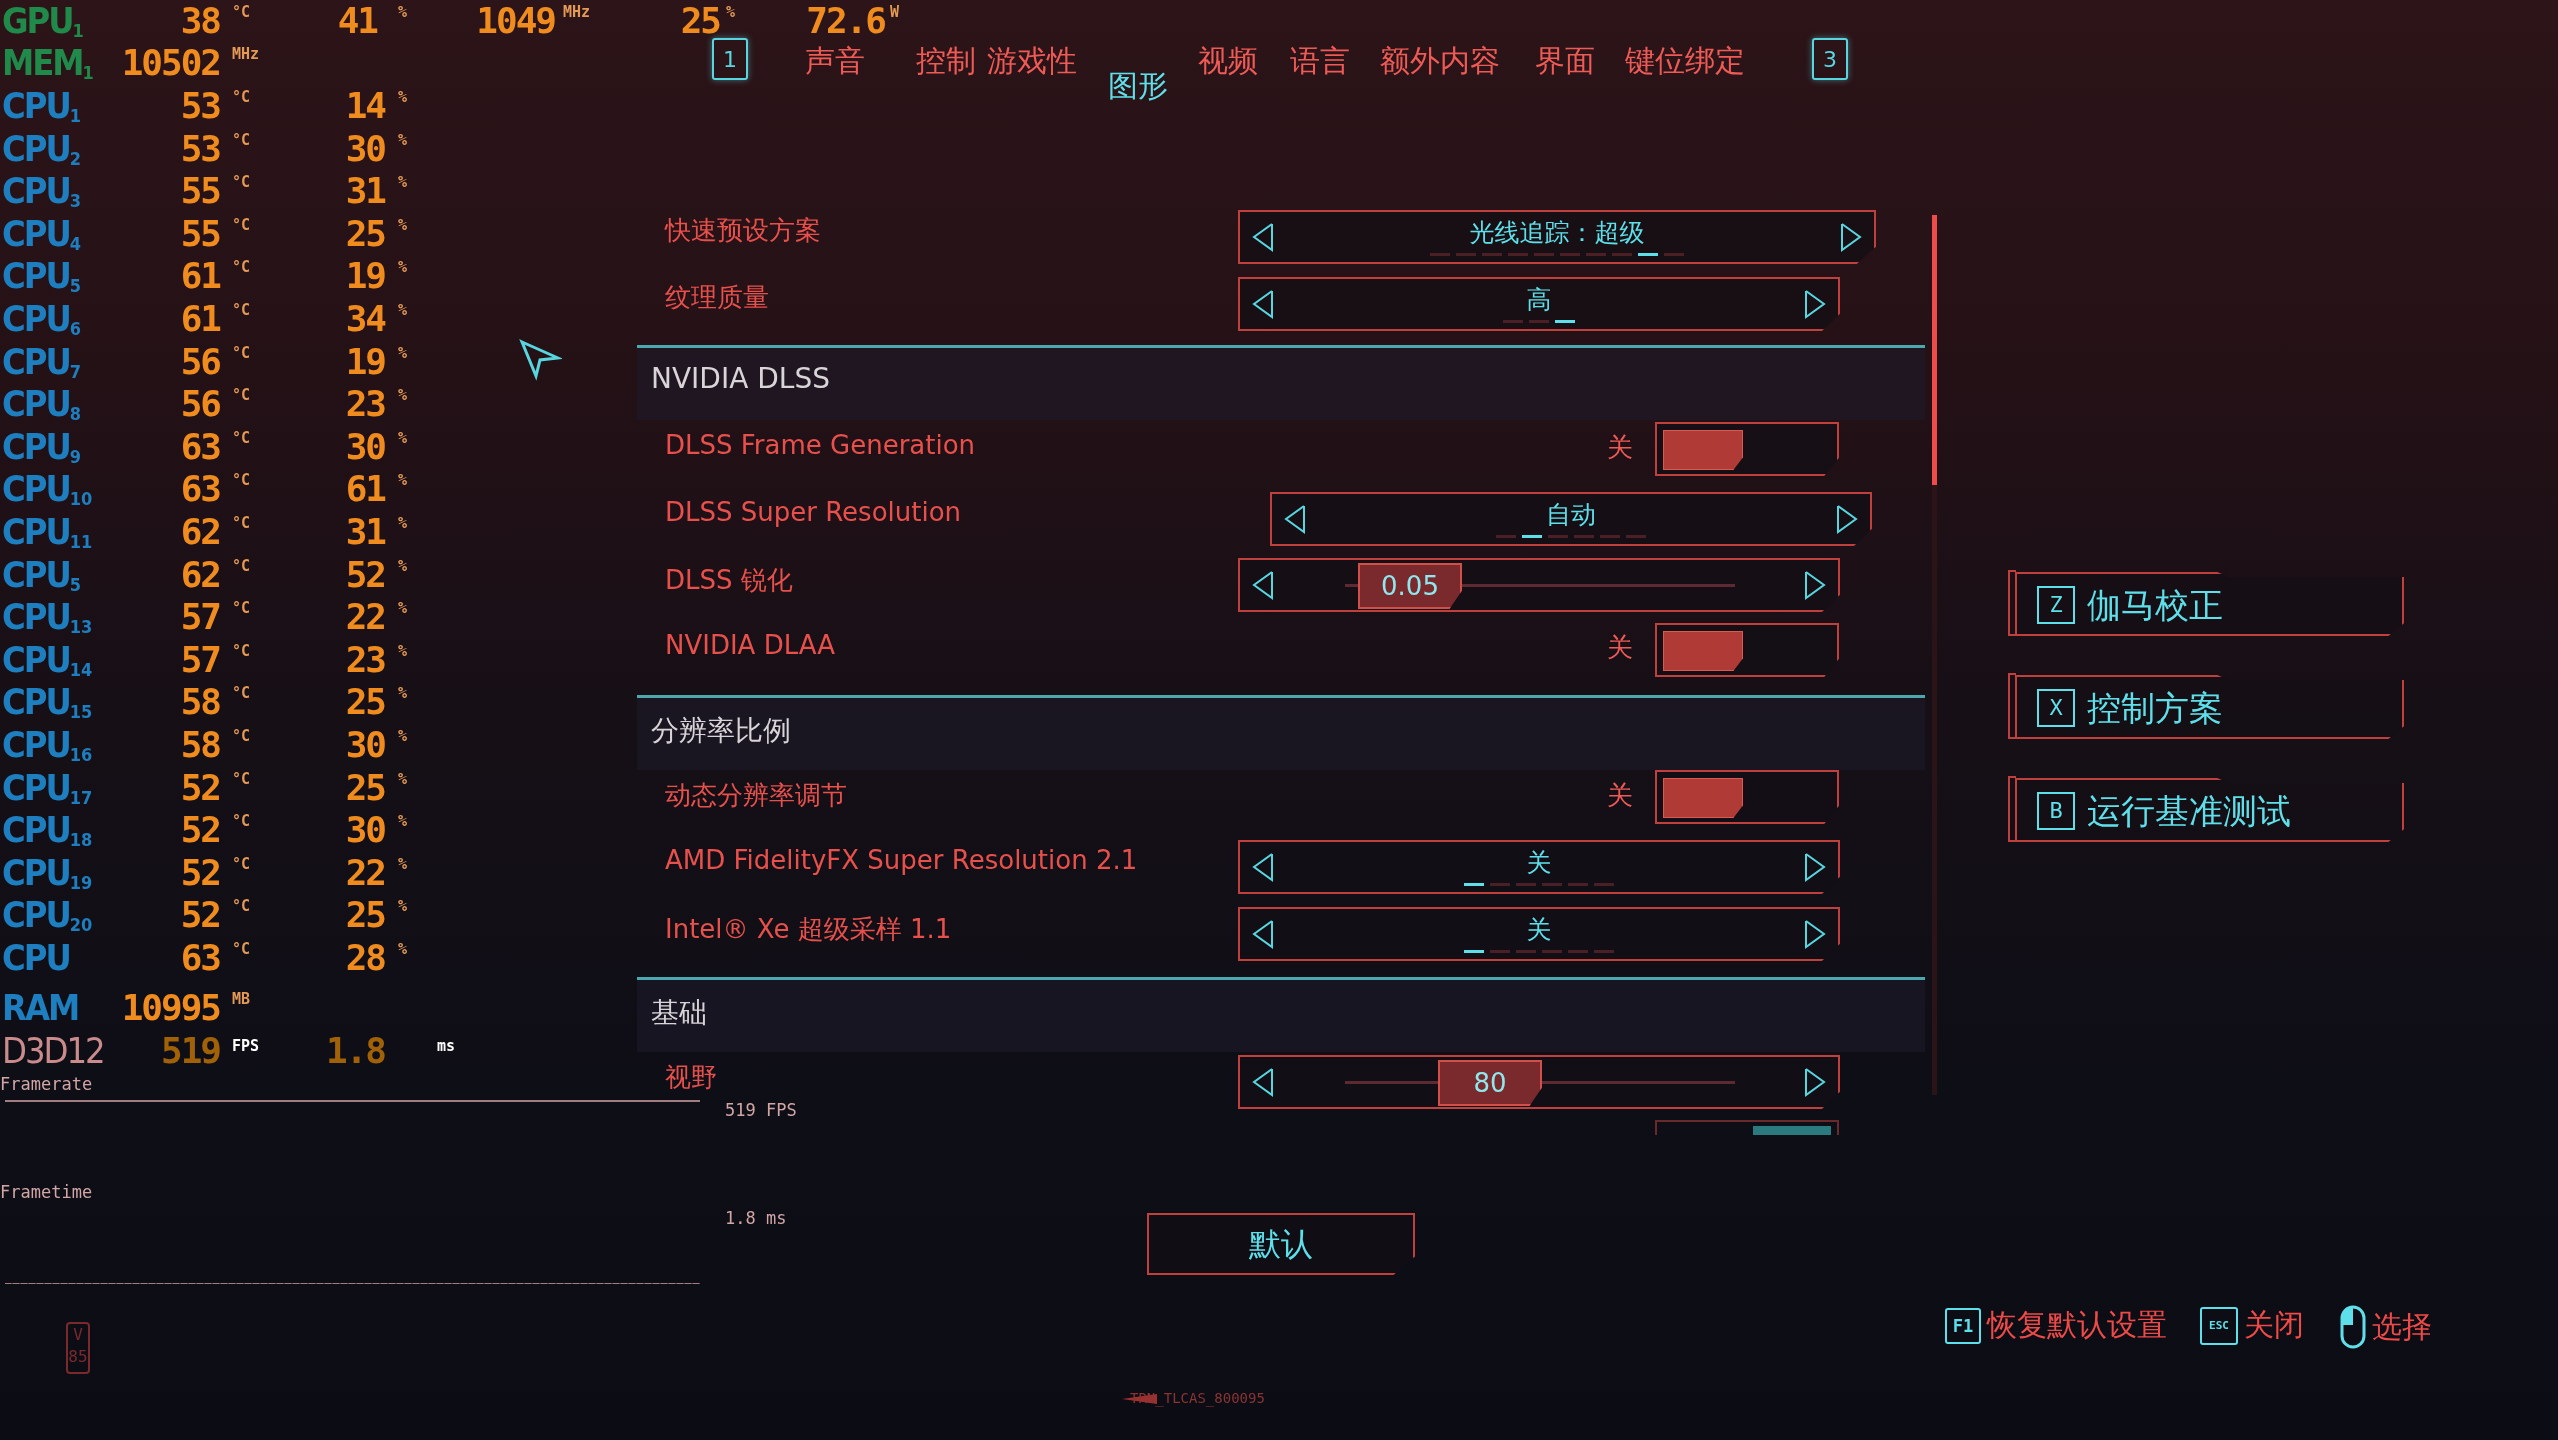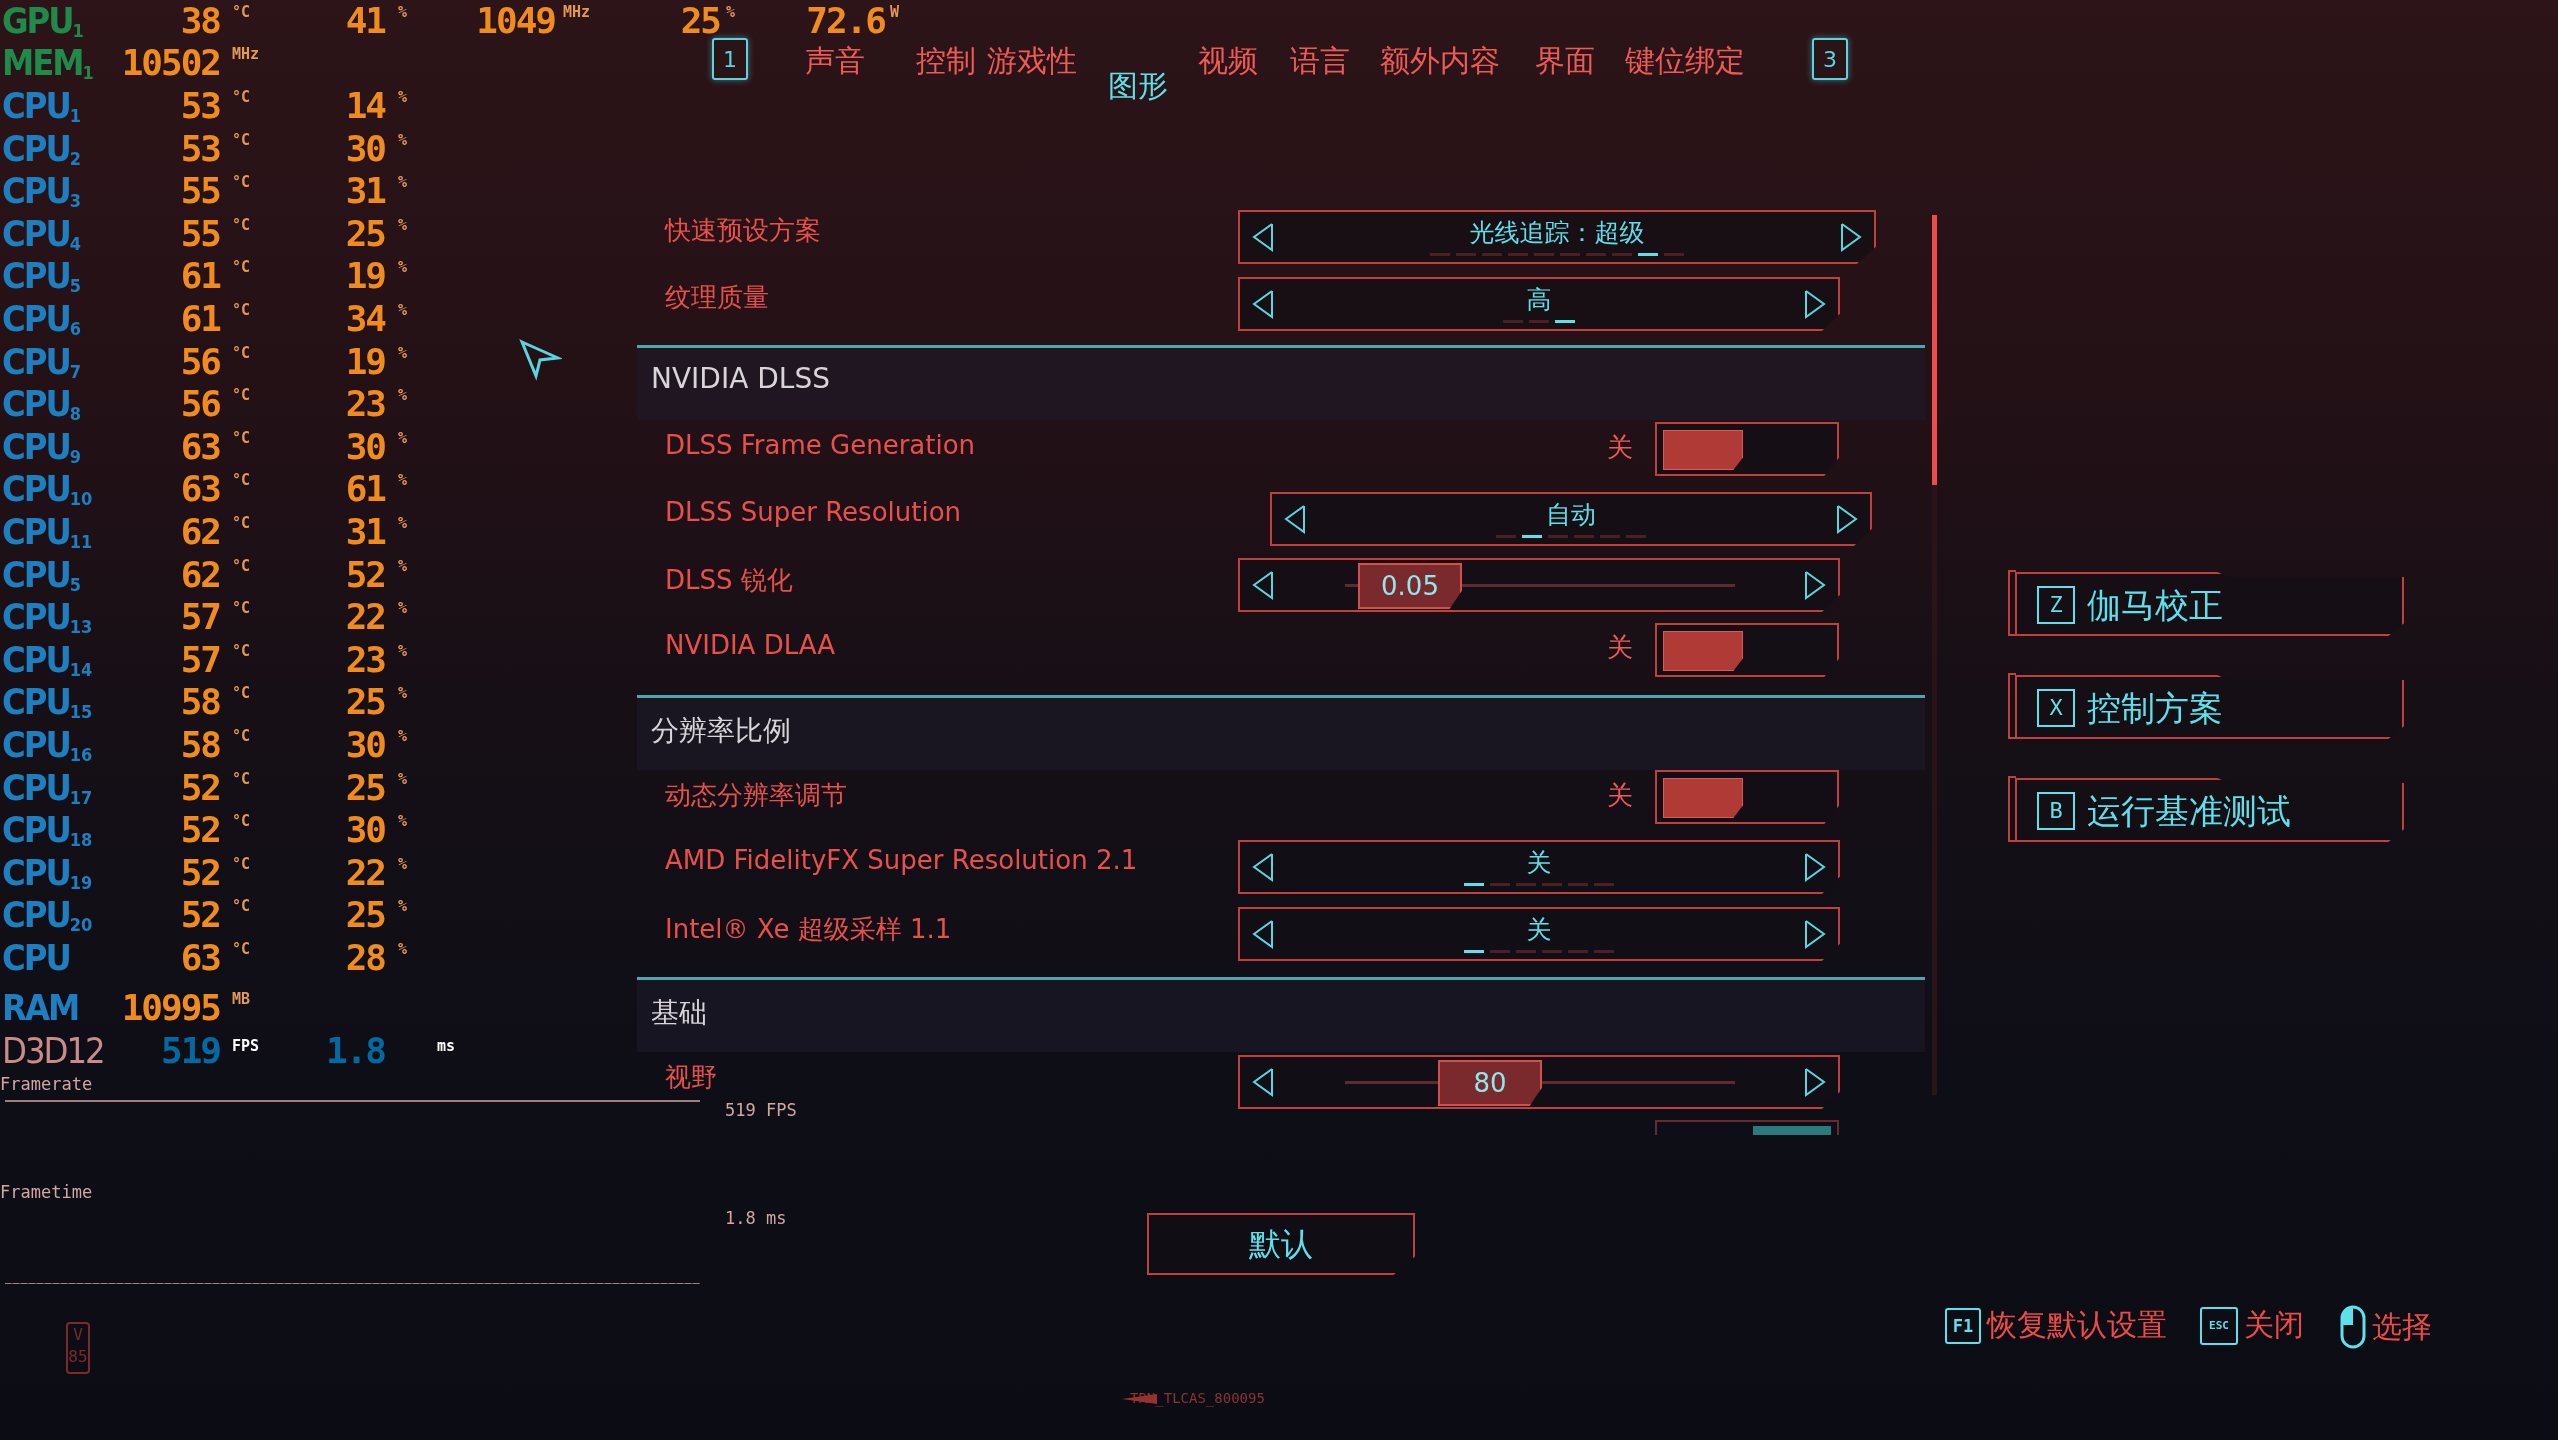--- a/index.html
+++ b/index.html
@@ -12,21 +12,21 @@
 
   
   .osd-row { position:absolute; left:0; height:42px; display:flex; align-items:flex-start; }
   .osd-label { position:absolute; left:2px; font-family:"DejaVu Sans Condensed","DejaVu Sans",sans-serif; font-weight:bold; font-size:36px; line-height:42px; letter-spacing:-2px; }
   .osd-label sub { font-size:18px; vertical-align:-4px; letter-spacing:0; }
   .lbl-gpu { color:#1f8a4a; }
   .lbl-cpu { color:#1e7fc0; }
   .lbl-d3d { color:#c98b8b; }
   .osd-val { position:absolute; font-family:"DejaVu Sans Mono",monospace; font-weight:bold; font-size:36px; line-height:42px; color:#f08c1e; text-align:right; letter-spacing:-2px; }
   .osd-unit { position:absolute; font-family:"DejaVu Sans Mono",monospace; font-size:15px; line-height:20px; color:#e49a55; font-weight:bold; }
-  .osd-white { color:#0369a1; }
+  .osd-white { color:#a16207; }
   .osd-white-unit { color:#ffffff; }
   .graph-label { position:absolute; left:0; font-family:"DejaVu Sans Mono",monospace; font-size:17px; color:#d3a6a6; }
   .graph-line { position:absolute; left:5px; width:695px; height:2px; background:#c89a9a; opacity:0.8; }
   .graph-small { position:absolute; font-family:"DejaVu Sans Mono",monospace; font-size:17px; color:#d3a6a6; }
   .keybox { position:absolute; width:32px; height:38px; border:2px solid #58d6e0; border-radius:3px; color:#58d6e0; font-family:"DejaVu Sans",sans-serif; font-size:22px; display:flex; align-items:center; justify-content:center; box-shadow:0 0 6px rgba(88,214,224,0.5); }
   .tab { position:absolute; top:38px; font-size:30px; line-height:46px; color:#ee5a55; font-family:"DejaVu Sans",sans-serif; }
   .tab.active { color:#5ee0ea; }
 
   
   .panel { position:absolute; left:637px; top:195px; width:1288px; height:940px; overflow:hidden; }
@@ -71,21 +71,21 @@
 </style>
 </head>
 <body>
 
 <div>
 
   <div class="osd-row" style="top:0;">
     <span class="osd-label lbl-gpu"><span>GPU</span><sub>1</sub></span>
     <span class="osd-val" style="left:160px;width:60px;">38</span>
     <span class="osd-unit" style="left:232px;top:2px;">°C</span>
-    <span class="osd-val" style="left:320px;width:65px;text-align:right;">41</span>
+    <span class="osd-val" style="left:312px;width:65px;text-align:right;">41</span>
     <span class="osd-unit" style="left:398px;top:2px;">%</span>
     <span class="osd-val" style="left:455px;width:100px;">1049</span>
     <span class="osd-unit" style="left:563px;top:2px;">MHz</span>
     <span class="osd-val" style="left:660px;width:60px;">25</span>
     <span class="osd-unit" style="left:726px;top:2px;">%</span>
     <span class="osd-val" style="left:785px;width:100px;">72.6</span>
     <span class="osd-unit" style="left:890px;top:2px;">W</span>
   </div>
 
   <div class="osd-row" style="top:42px;">

